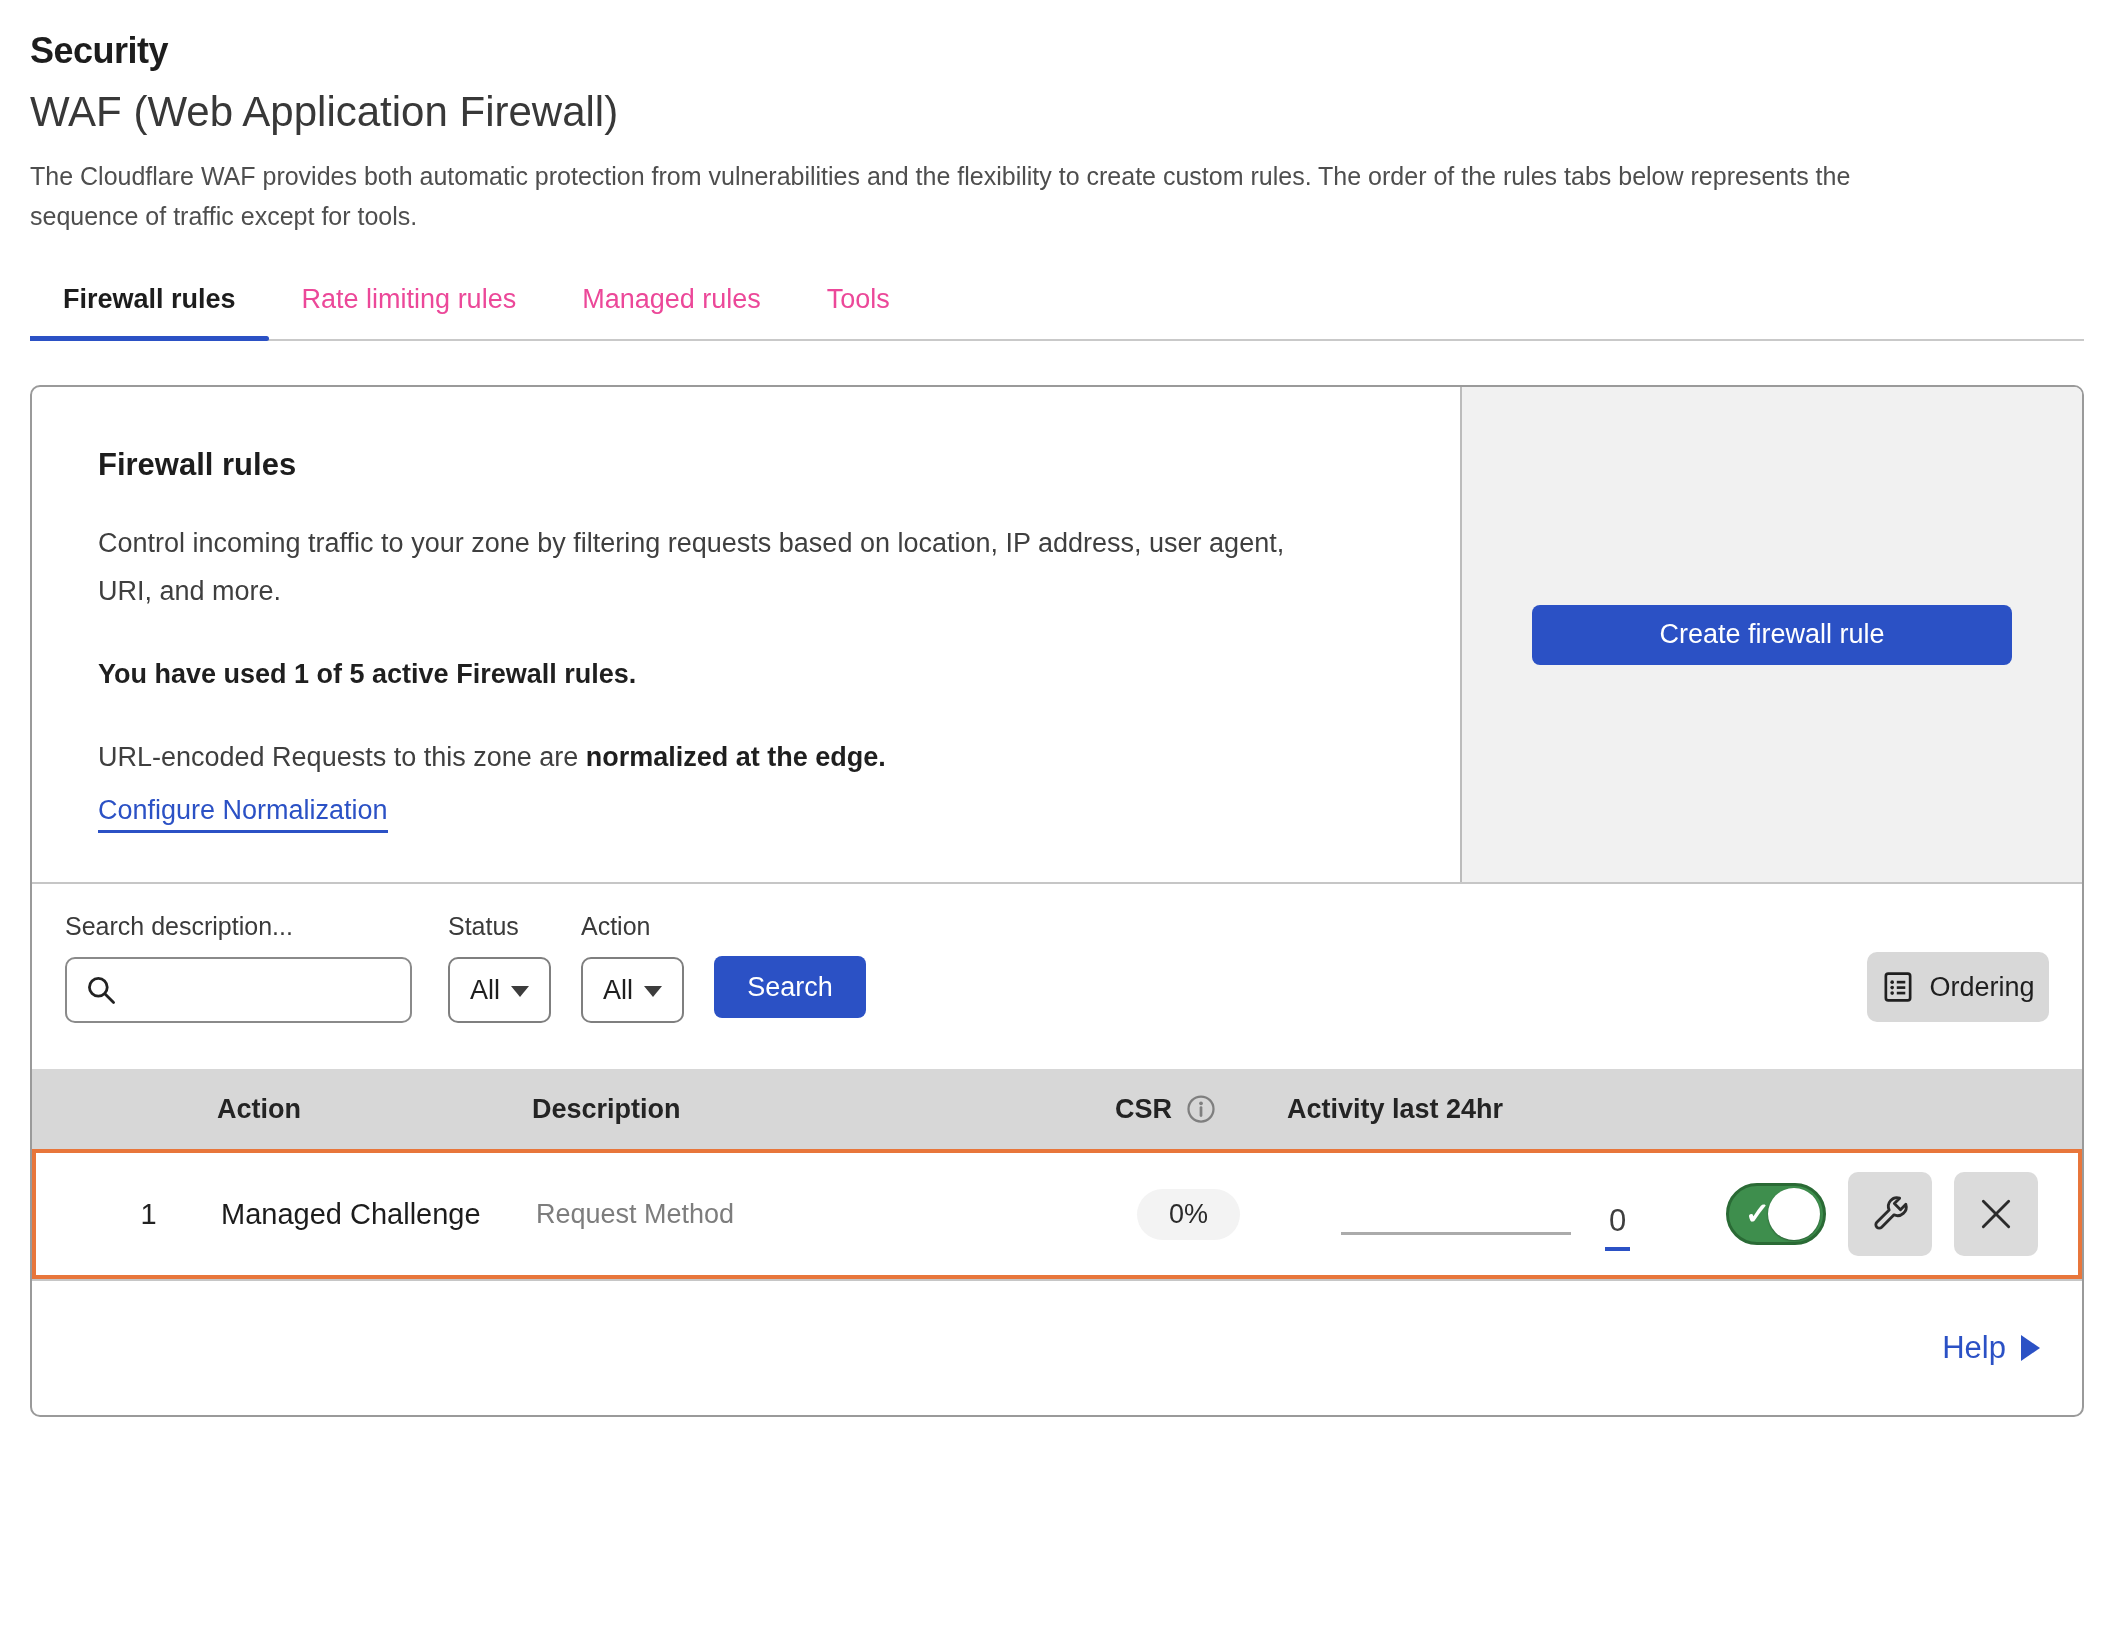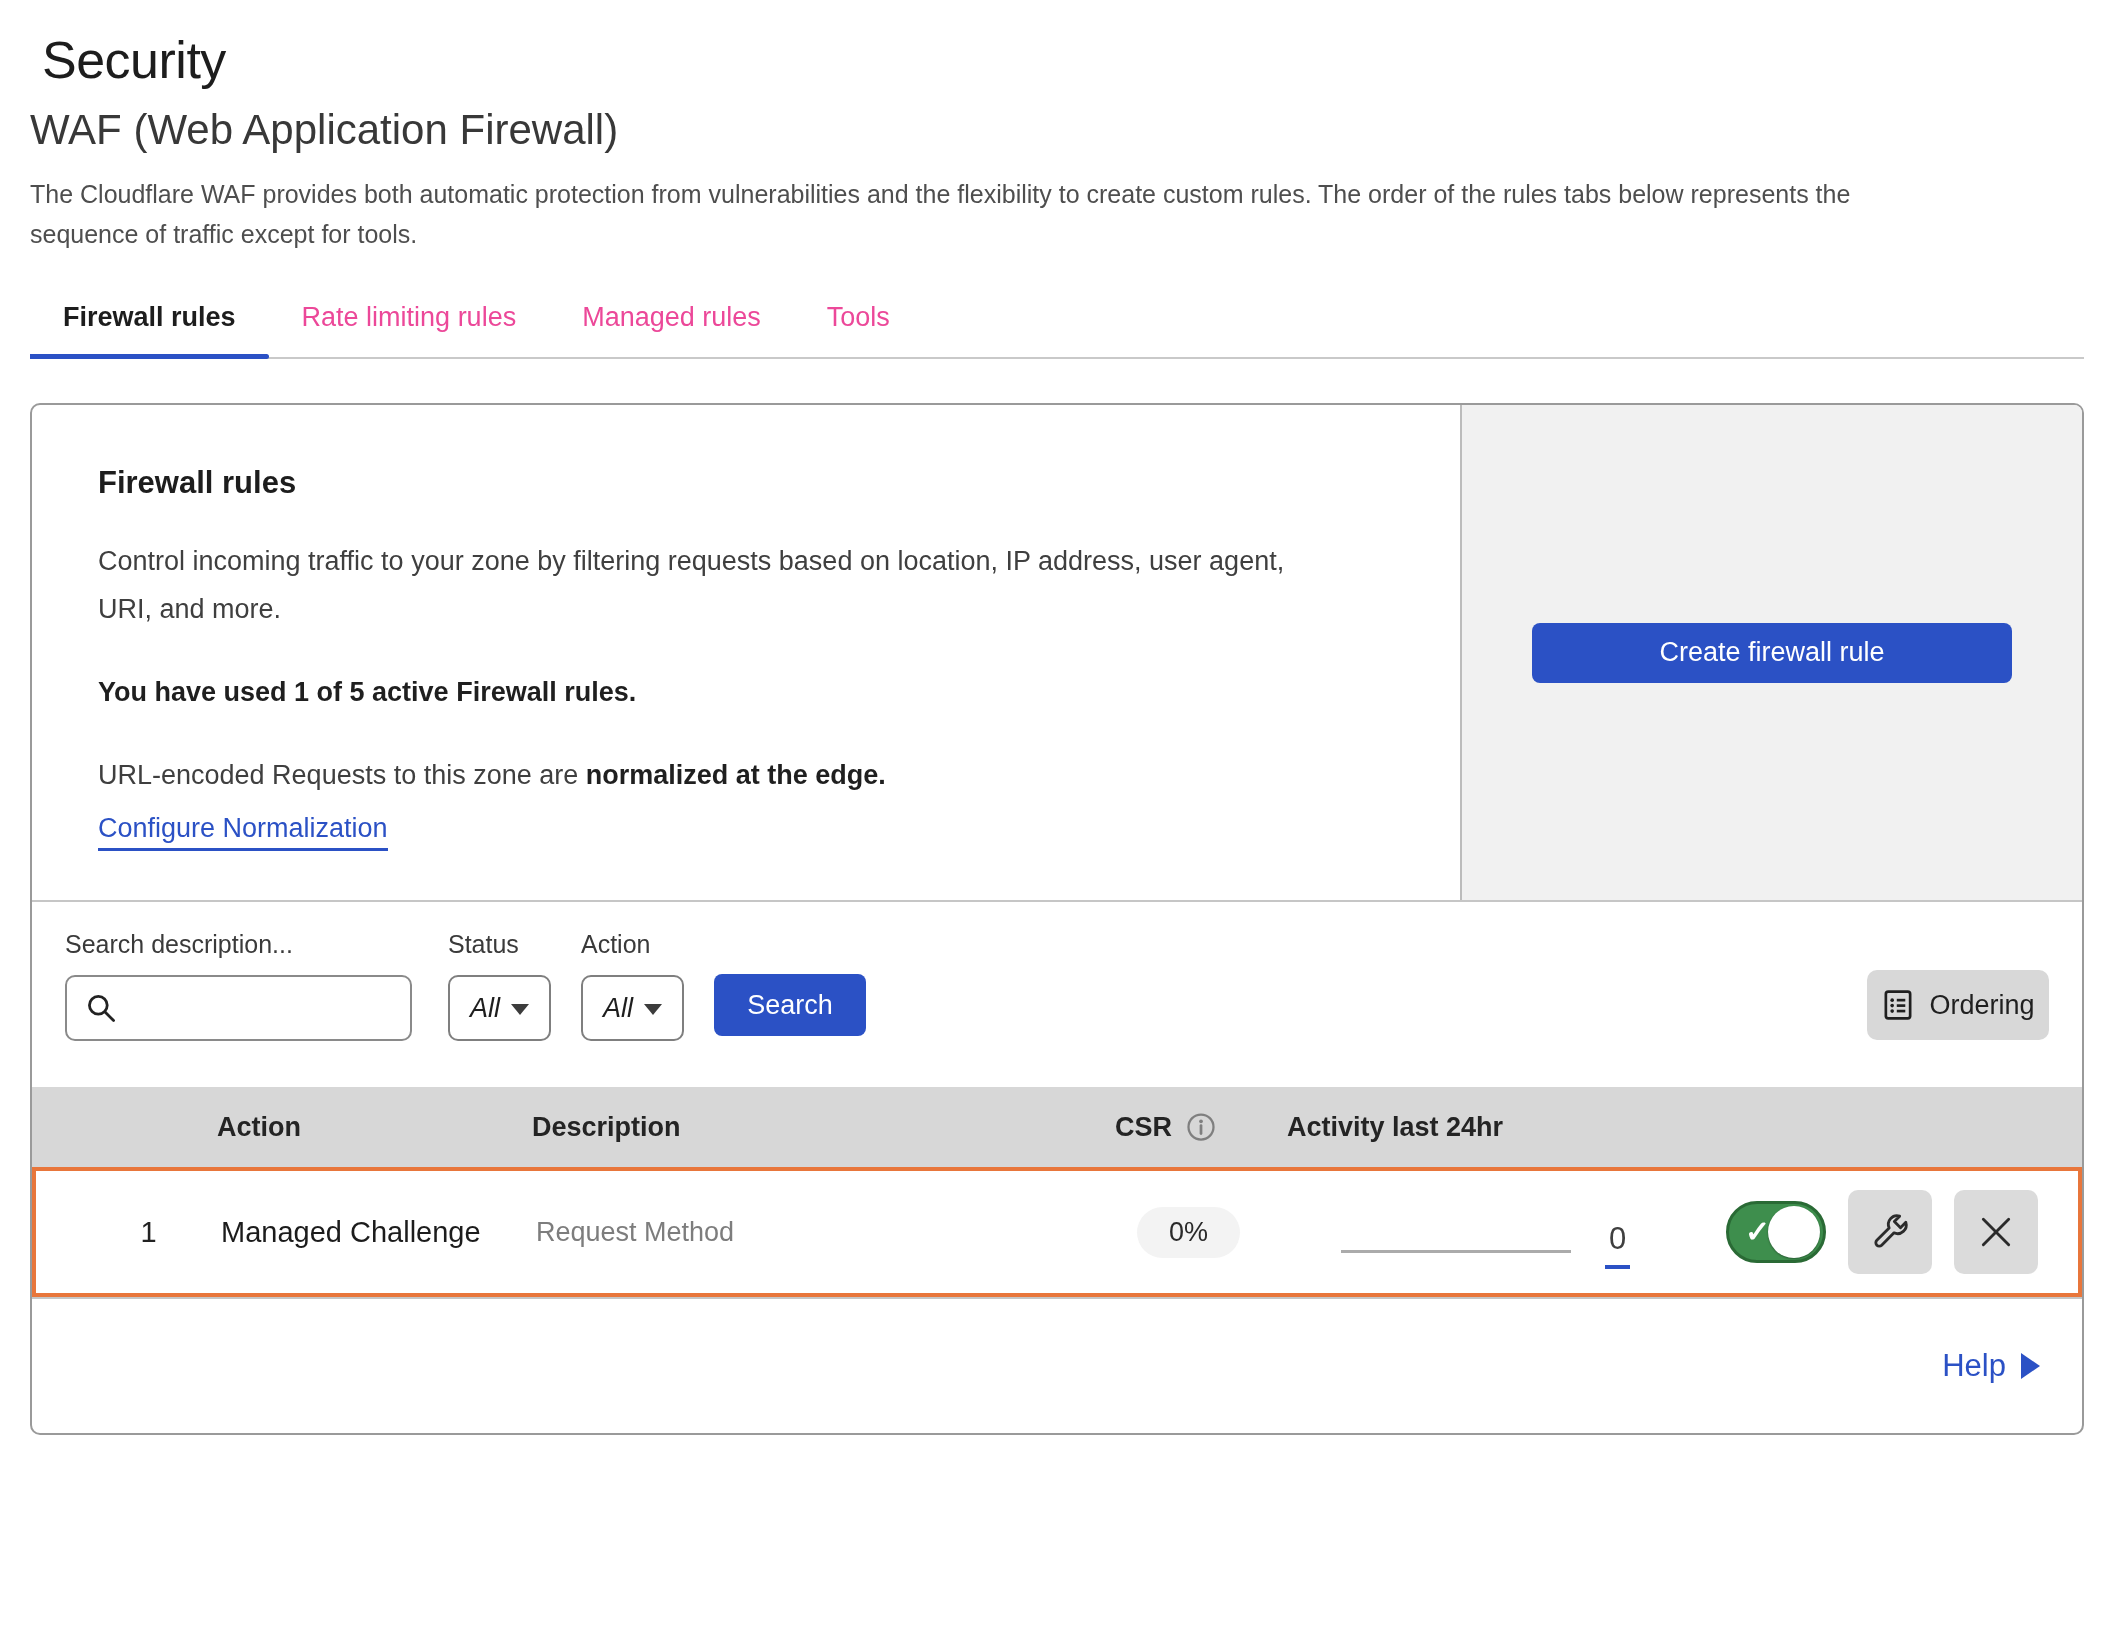--- a/index.html
+++ b/index.html
@@ -5,21 +5,21 @@
   * { box-sizing: border-box; }
   html,body { margin:0; padding:0; }
   body {
     width:2114px; height:1638px; overflow:hidden;
     background:#ffffff; color:#222;
     font-family:"Liberation Sans", sans-serif;
   }
   .content { margin:0 30px; width:2054px; }
 
   
-  .page-title { font-size:52px; font-weight:400; color:#1d1d1d; margin:30px 0 0 12px; letter-spacing:-0.5px; }
+  .page-title { font-size:36px; font-weight:700; color:#1d1d1d; margin:30px 0 0 0; letter-spacing:-0.5px; }
   .page-subtitle { font-size:42px; font-weight:400; color:#383838; margin:16px 0 0 0; }
   .page-desc { font-size:25px; color:#4e4e4e; line-height:40px; margin:20px 0 0 0; max-width:1880px; }
 
   
   .tabs { display:flex; margin-top:34px; border-bottom:2px solid #c9c9c9; }
   .tab { position:relative; padding:14px 33px 24px 33px; font-size:27px; color:#ec4899; cursor:pointer; white-space:nowrap; }
   .tab.active { font-weight:700; color:#1d1d1d; }
   .tab.active::after { content:""; position:absolute; left:0; right:0; bottom:-2px; height:5px; background:#2b51c5; border-radius:0 3px 3px 0; }
 
   
@@ -41,21 +41,21 @@
 
   
   .filterbar { border-top:2px solid #c6c6c6; padding:28px 33px 46px 33px; display:flex; align-items:flex-start; }
   .fgroup { display:flex; flex-direction:column; }
   .flabel { font-size:25px; color:#3a3a3a; margin-bottom:16px; }
   .search-wrap { position:relative; width:347px; }
   .search-input { width:347px; height:66px; border:2px solid #8a8a8a; border-radius:10px;
     padding:0 16px 0 62px; font-size:26px; font-family:inherit; color:#222; outline:none; background:#fff; }
   .search-wrap svg { position:absolute; left:20px; top:17px; }
   .select-box { width:103px; height:66px; border:2px solid #7f7f7f; border-radius:10px; background:#fff;
-    display:flex; align-items:center; justify-content:center; gap:11px; font-size:27px; color:#1e1e1e; cursor:pointer;font-style:italic; }
+    display:flex; align-items:center; justify-content:center; gap:11px; font-size:27px; color:#1e1e1e; cursor:pointer; }
   .caret-down { width:0; height:0; border-left:9px solid transparent; border-right:9px solid transparent; border-top:11px solid #3c3c3c; margin-top:3px; }
   .btn-search { width:152px; height:62px; margin-top:44px; background:#2b51c5; color:#fff; border:none; border-radius:8px;
     font-size:27px; font-family:inherit; cursor:pointer; }
   .ml36 { margin-left:36px; } .ml30 { margin-left:30px; }
   .btn-ordering { margin-left:auto; margin-top:40px; width:182px; height:70px; background:#d8d8d8; color:#1f1f1f;
     border:none; border-radius:10px; font-size:27px; font-family:inherit; cursor:pointer;
     display:flex; align-items:center; justify-content:center; gap:14px; }
 
   
   .t-grid { display:grid; grid-template-columns:185px 305px 560px 205px 395px 1fr; }

